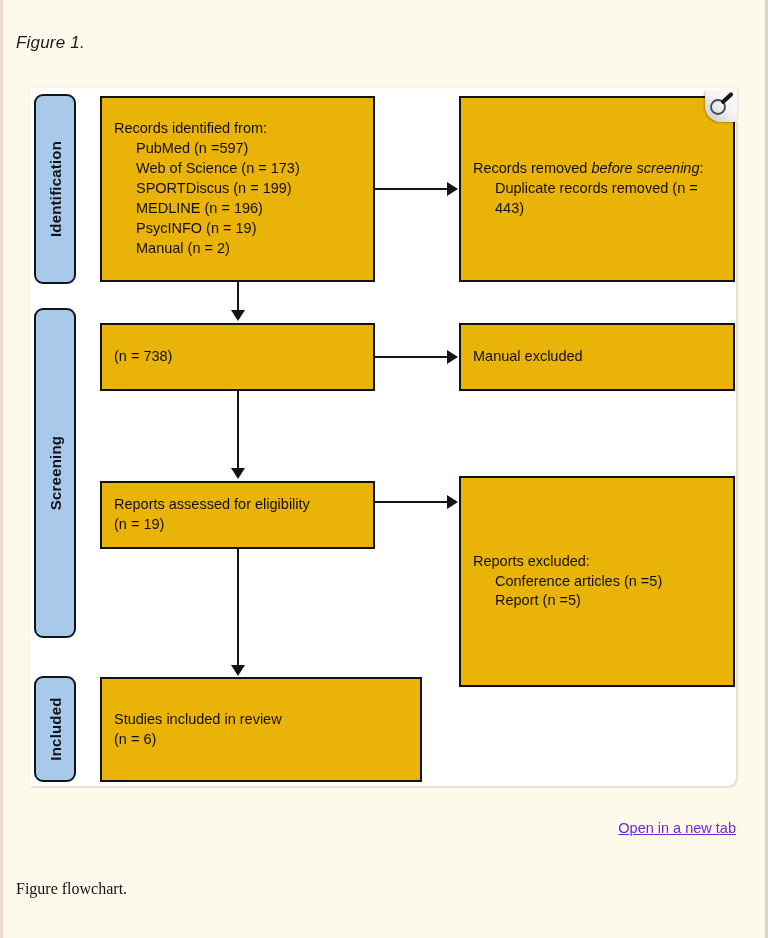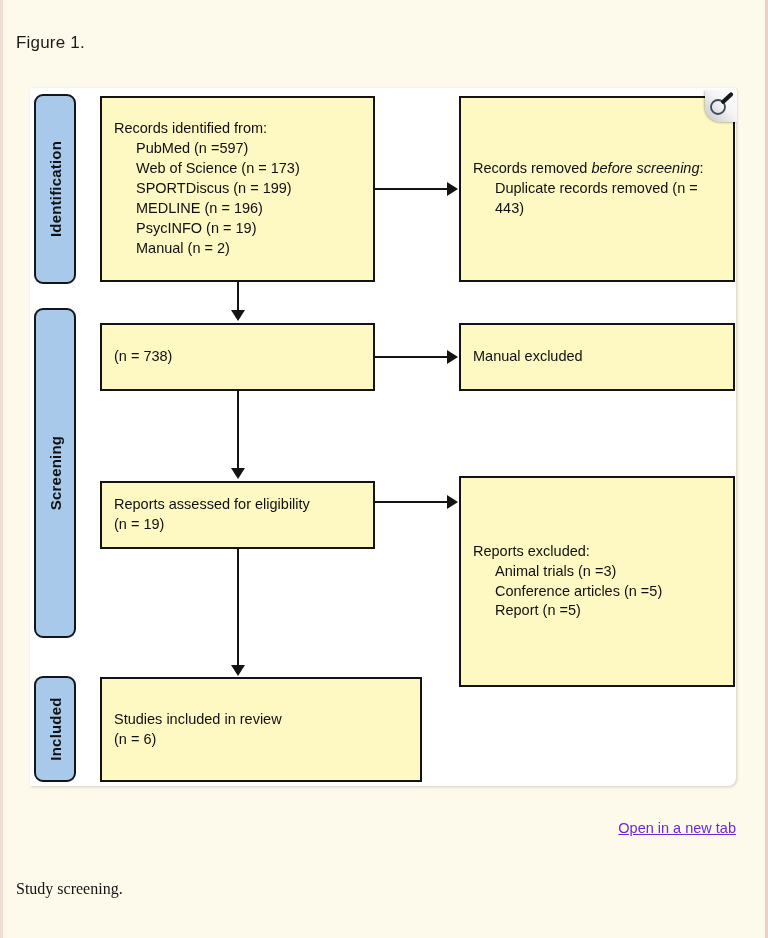--- a/index.html
+++ b/index.html
@@ -28,20 +28,21 @@
   }
 
   .figure-label {
     position: absolute;
     left: 16px;
     top: 33px;
     font-size: 17px;
     color: #1b1b1b;
     font-family: "Liberation Sans", sans-serif;
     letter-spacing: 0.2px;
+    font-style: italic;
   }
 
   .figure-panel {
     position: absolute;
     left: 30px;
     top: 88px;
     width: 706px;
     height: 698px;
     background: #ffffff;
     border-radius: 0 0 8px 0;
@@ -68,21 +69,21 @@
     font-family: "Liberation Sans", sans-serif;
     letter-spacing: 0.2px;
   }
   #stage-identification { left: 34px; top: 94px;  width: 42px; height: 190px; }
   #stage-screening      { left: 34px; top: 308px; width: 42px; height: 330px; }
   #stage-included       { left: 34px; top: 676px; width: 42px; height: 106px; }
 
   
   .flow-box {
     position: absolute;
-    background: #fef9c3;
+    background: #eab308;
     border: 2.5px solid #111315;
     box-sizing: border-box;
     padding: 0;
     display: flex;
     align-items: center;
   }
   .flow-box-inner {
     width: 100%;
     padding: 0 12px;
     font-size: 14.5px;
@@ -234,21 +235,20 @@
 <div class="flow-box" id="box-eligibility">
   <div class="flow-box-inner">
     <div class="flow-line">Reports assessed for eligibility</div>
     <div class="flow-line">(n = 19)</div>
   </div>
 </div>
 
 <div class="flow-box" id="box-reports-excl">
   <div class="flow-box-inner">
     <div class="flow-line">Reports excluded:</div>
-    <div class="flow-line indent">Animal trials (n =3)</div>
     <div class="flow-line indent">Conference articles (n =5)</div>
     <div class="flow-line indent">Report (n =5)</div>
   </div>
 </div>
 
 <div class="flow-box" id="box-included">
   <div class="flow-box-inner">
     <div class="flow-line">Studies included in review</div>
     <div class="flow-line">(n = 6)</div>
   </div>
@@ -270,13 +270,13 @@
 
 <div class="magnify-corner">
   <div class="fold"></div>
   <svg width="32" height="32" viewBox="0 0 32 32" style="position:absolute;left:0;top:0;">
     <circle cx="13" cy="17" r="7" fill="none" stroke="#3d4a58" stroke-width="1.8"></circle>
     <line x1="18.2" y1="11.8" x2="26" y2="4.5" stroke="#15191e" stroke-width="4.2" stroke-linecap="round"></line>
   </svg>
 </div>
 
 <div class="open-new-tab">Open in a new tab</div>
-<div class="caption">Study screening.</div>
+<div class="caption">Figure flowchart.</div>
 
 </body></html>

